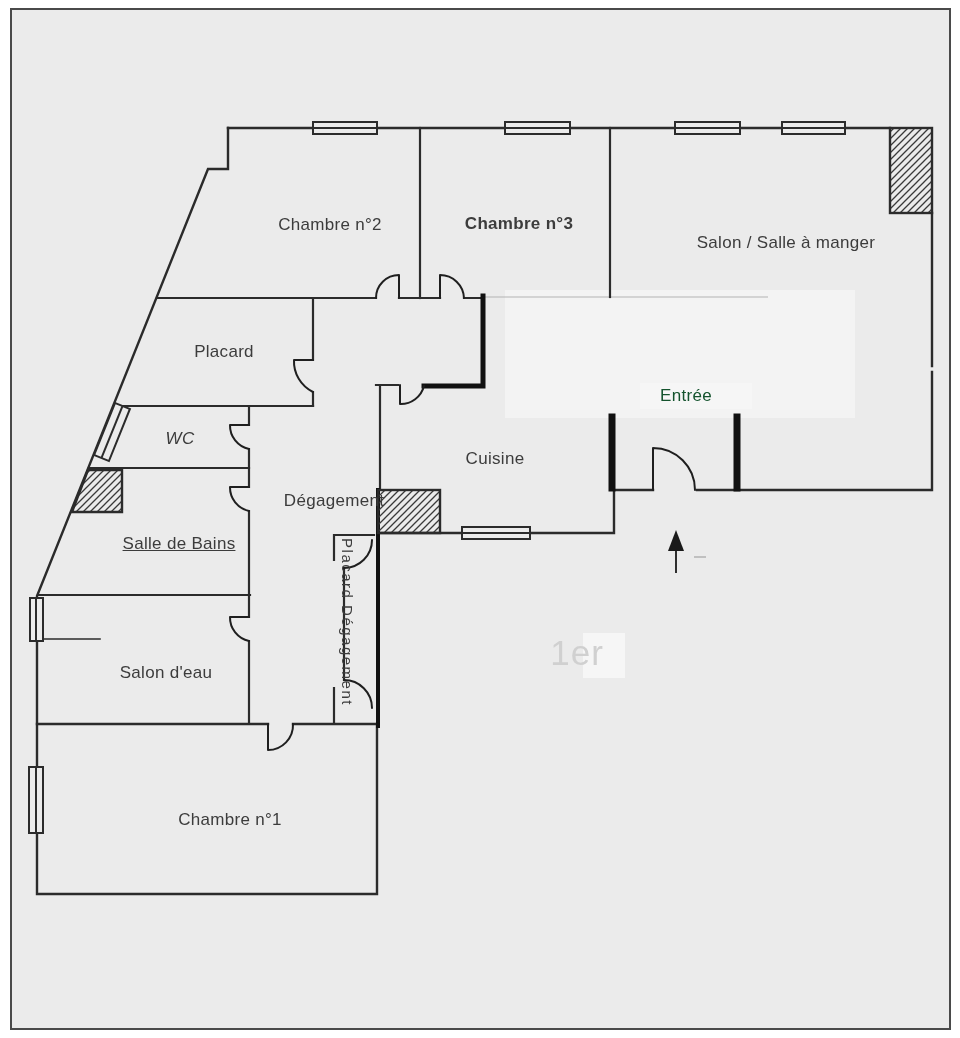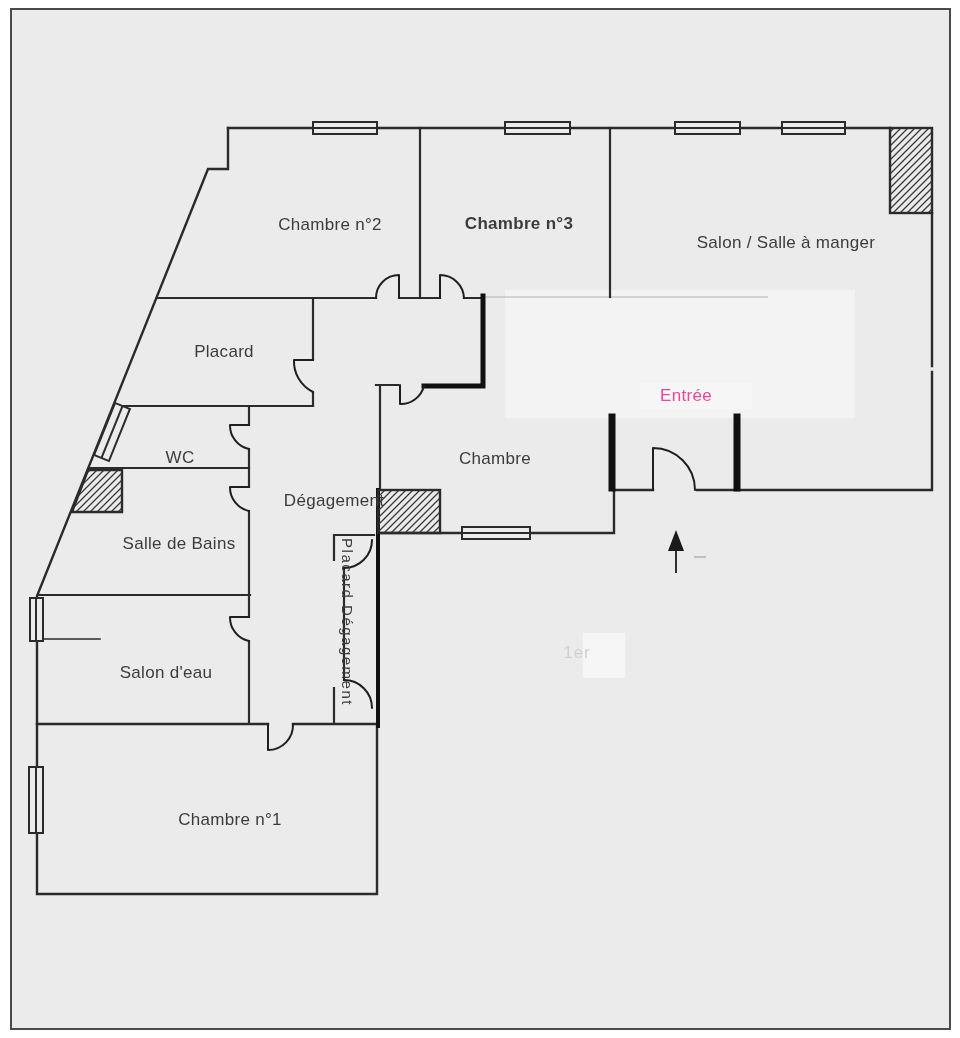--- a/index.html
+++ b/index.html
@@ -8,22 +8,22 @@
     font-family:"Liberation Sans", sans-serif;
   }
   #plan-svg{position:absolute;left:0;top:0;}
   .lbl{
     position:absolute;transform:translate(-50%,-50%);
     font-size:17px;color:#3c3c3c;white-space:nowrap;letter-spacing:.3px;
   }
   .lbl-vert{
     writing-mode:vertical-rl;font-size:15px;letter-spacing:1.5px;color:#3c3c3c;
   }
-  .lbl-faint{color:#ec4899;}
-  .lbl-floor{color:#d0d0d0;font-size:17px;letter-spacing:1px;}
+  .lbl-faint{color:#14532d;}
+  .lbl-floor{color:#d0d0d0;font-size:35px;letter-spacing:1px;}
 </style>
 </head>
 <body>
 
 <div id="stage">
 
   <svg id="plan-svg" width="960" height="1038" viewBox="0 0 960 1038">
     <defs>
       <pattern id="hatch" width="7" height="7" patternUnits="userSpaceOnUse">
         <path d="M0,7 l7,-7 M-1.75,1.75 l3.5,-3.5 M5.25,8.75 l3.5,-3.5" stroke="#3a3a3a" stroke-width="1.3" fill="none"></path>
@@ -127,24 +127,24 @@
       <path d="M676,573 V551" stroke="#1a1a1a" stroke-width="1.8" fill="none"></path>
       <polygon points="676,530 668,551 684,551" fill="#1a1a1a"></polygon>
       <path d="M694,557 H706" stroke="#c0c0c0" stroke-width="2" fill="none"></path>
     </g>
   </svg>
 
   <div class="lbl" style="left:330px;top:225px;">Chambre n°2</div>
   <div class="lbl" style="left:519px;top:224px;font-weight:bold;">Chambre n°3</div>
   <div class="lbl" style="left:786px;top:243px;">Salon / Salle à manger</div>
   <div class="lbl" style="left:224px;top:352px;">Placard</div>
-  <div class="lbl" style="left:180px;top:458px;">WC</div>
-  <div class="lbl" style="left:495px;top:459px;">Chambre</div>
+  <div class="lbl" style="left:180px;top:439px;font-style:italic;">WC</div>
+  <div class="lbl" style="left:495px;top:459px;">Cuisine</div>
   <div class="lbl" style="left:334px;top:501px;">Dégagement</div>
-  <div class="lbl" style="left:179px;top:544px;">Salle de Bains</div>
+  <div class="lbl" style="left:179px;top:544px;text-decoration:underline;">Salle de Bains</div>
   <div class="lbl" style="left:166px;top:673px;">Salon d'eau</div>
   <div class="lbl" style="left:230px;top:820px;">Chambre n°1</div>
   <div class="lbl lbl-vert" style="left:347px;top:622px;">Placard Dégagement</div>
 
   <div class="lbl lbl-faint" style="left:686px;top:396px;">Entrée</div>
   <div class="lbl lbl-floor" style="left:577px;top:653px;">1er</div>
 
 </div>
 
 </body></html>

